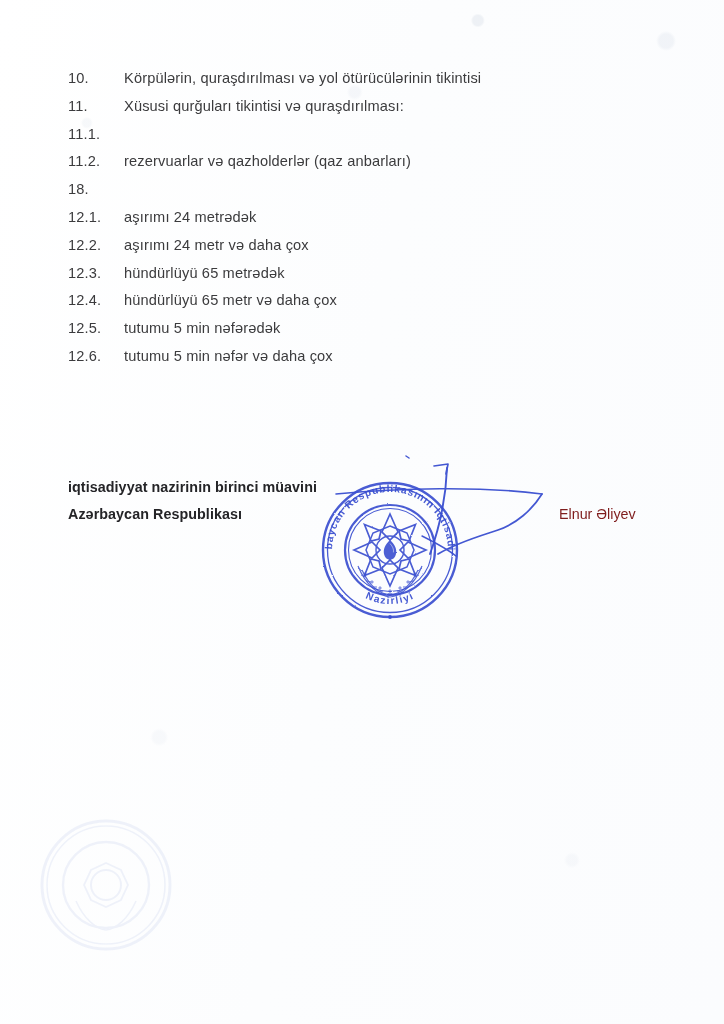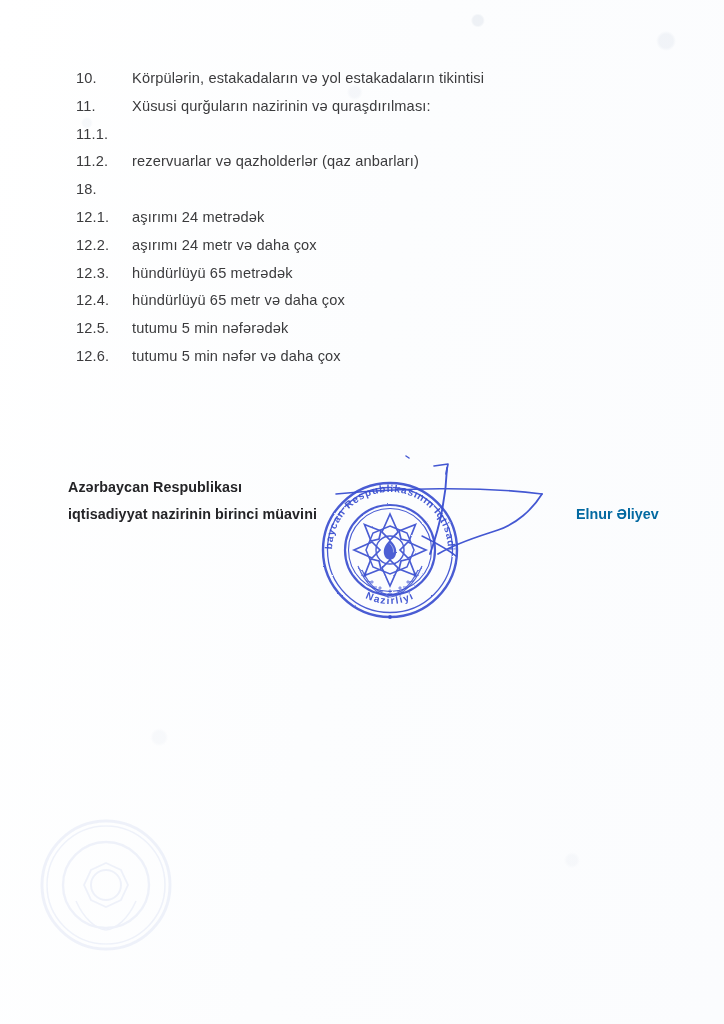--- a/index.html
+++ b/index.html
@@ -41,21 +41,20 @@
     top: 70px;
     width: 600px;
   }
   .row {
     display: flex;
     align-items: baseline;
     height: 27.8px;
     color: #3b3b3d;
     font-size: 14.6px;
     letter-spacing: 0.01em;
-    margin-left: 8px;
   }
   .row .num {
     width: 56px;
     flex: 0 0 56px;
     white-space: nowrap;
   }
   .row .txt {
     white-space: pre;
   }
 
@@ -67,25 +66,25 @@
     width: 600px;
     color: #242427;
     font-size: 14.3px;
     font-weight: bold;
     letter-spacing: 0.005em;
   }
   #sigblock .sig-line { height: 27px; white-space: pre; }
 
   #signee {
     position: absolute;
-    left: 576px;
+    left: 559px;
     top: 506px;
-    color: #0369a1;
+    color: #7f1d1d;
     font-size: 14.3px;
-    font-weight: bold;
+    font-weight: normal;
     white-space: nowrap;
   }
 
   
   .ink {
     position: absolute;
     pointer-events: none;
   }
   #seal      { left: 310px; top: 470px;  width: 160px; height: 160px; }
   #signature { left: 330px; top: 450px;  width: 230px; height: 120px; }
@@ -95,25 +94,25 @@
 <body>
 
 <div id="page">
 
   <div id="paper-noise"></div>
 
   <div id="list">
 
     <div class="row">
       <span class="num">10.</span>
-      <span class="txt">Körpülərin, estakadaların və yol estakadaların tikintisi</span>
+      <span class="txt">Körpülərin, quraşdırılması və yol ötürücülərinin tikintisi</span>
     </div>
     <div class="row">
       <span class="num">11.</span>
-      <span class="txt">Xüsusi qurğuların nazirinin və quraşdırılması:</span>
+      <span class="txt">Xüsusi qurğuları tikintisi və quraşdırılması:</span>
     </div>
     <div class="row">
       <span class="num">11.1.</span>
     </div>
     <div class="row">
       <span class="num">11.2.</span>
       <span class="txt">rezervuarlar və qazholderlər (qaz anbarları)</span>
     </div>
     <div class="row">
       <span class="num">18.</span>
@@ -139,22 +138,22 @@
       <span class="txt">tutumu 5 min nəfərədək</span>
     </div>
     <div class="row">
       <span class="num">12.6.</span>
       <span class="txt">tutumu 5 min nəfər və daha çox</span>
     </div>
 
   </div>
 
   <div id="sigblock">
+    <div class="sig-line">iqtisadiyyat nazirinin birinci müavini</div>
     <div class="sig-line">Azərbaycan Respublikası</div>
-    <div class="sig-line">iqtisadiyyat nazirinin birinci müavini</div>
   </div>
 
   <div id="signee">Elnur Əliyev</div>
 
   <svg class="ink" id="seal" viewBox="0 0 160 160">
     <defs>
       <path id="arcTop" d="M 22,80 A 58,58 0 0 1 138,80" fill="none"></path>
       <path id="arcBot" d="M 26,80 A 54,54 0 0 0 134,80" fill="none"></path>
       <filter id="inkRough" x="-20%" y="-20%" width="140%" height="140%">
         <feTurbulence type="fractalNoise" baseFrequency="0.9" numOctaves="3" seed="7" result="n"></feTurbulence>

